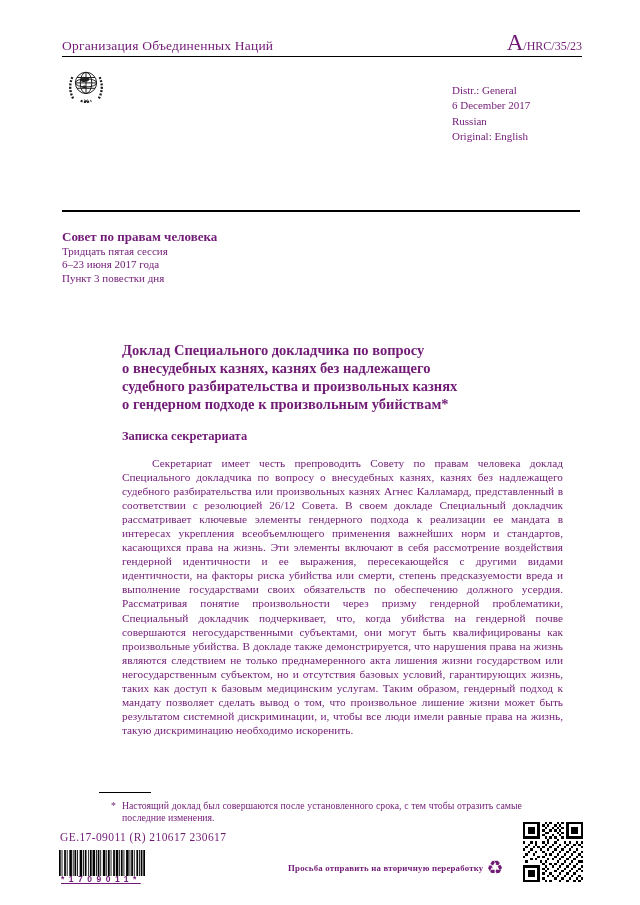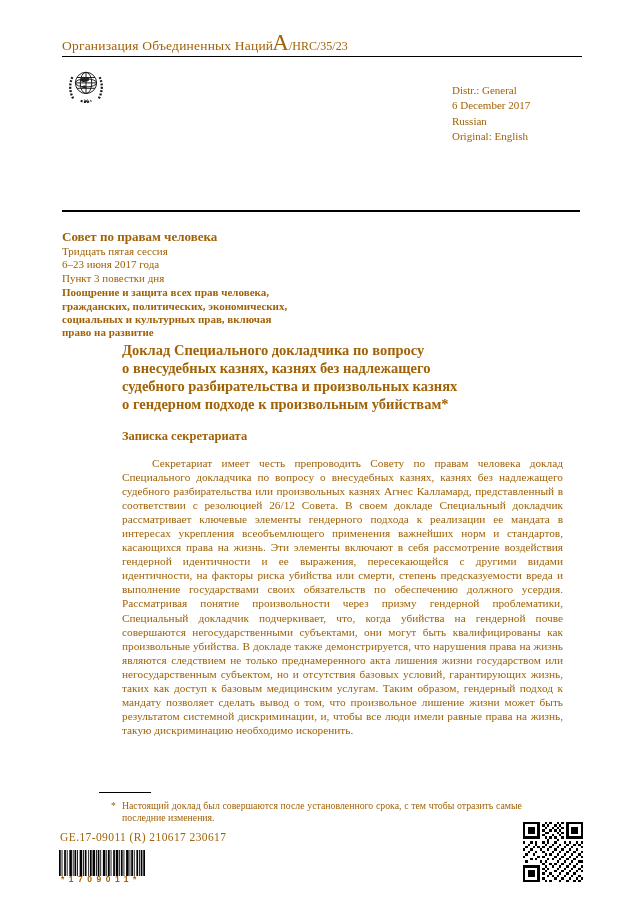--- a/index.html
+++ b/index.html
@@ -1,22 +1,22 @@
 <!DOCTYPE html>
 <html><head>
 <meta charset="utf-8">
 <style>
   html,body{margin:0;padding:0;background:#fff;}
   .page{
     position:relative;width:640px;height:905px;background:#ffffff;
-    font-family:"Liberation Serif","DejaVu Serif",serif;color:#a16207;overflow:hidden;
+    font-family:"Liberation Serif","DejaVu Serif",serif;color:#701a75;overflow:hidden;
   }
   
   .org-name{position:absolute;left:62px;top:38px;font-size:13.5px;letter-spacing:.2px;}
-  .doc-symbol{position:absolute;top:30px;left:50px;width:520px;text-align:center;display:block;}
+  .doc-symbol{position:absolute;top:30px;left:62px;width:520px;text-align:right;display:block;}
   .symbol-a{font-size:23px;}
   .symbol-rest{font-size:12px;}
   .header-rule{position:absolute;left:62px;top:56px;width:520px;border-top:1.6px solid #000;}
   .un-emblem{position:absolute;left:63px;top:63px;width:46px;height:46px;}
   .assembly-title{position:absolute;left:126px;top:64px;font-size:21px;font-weight:bold;letter-spacing:.3px;}
   .distr-block{position:absolute;left:452px;top:74px;font-size:11px;line-height:15.4px;margin-top:9px;}
   
   .session-rule{position:absolute;left:62px;top:210px;width:518px;border-top:2.6px solid #000;}
   .session-block{position:absolute;left:62px;top:228px;}
   .council{font-size:13px;font-weight:bold;line-height:17px;}
@@ -29,21 +29,21 @@
   .report-subtitle{position:absolute;left:122px;top:429px;font-size:12.5px;font-weight:bold;}
   .report-body{position:absolute;left:122px;top:456px;width:441px;font-size:11.3px;line-height:14.05px;text-align:justify;text-indent:30px;}
   
   .footnote-rule{position:absolute;left:99px;top:792px;width:52px;border-top:1.2px solid #000;}
   .footnote{position:absolute;left:111px;top:800px;width:412px;font-size:9.8px;line-height:12.3px;display:flex;gap:6px;}
   .footnote-text{width:400px;text-align:justify;}
   
   .doc-code{position:absolute;left:60px;top:831px;font-size:11.5px;letter-spacing:.4px;}
   .barcode{position:absolute;left:59px;top:850px;width:86px;height:26px;}
   .barcode-text{position:absolute;left:61px;top:874px;font-size:8.5px;font-weight:bold;
-    font-family:"Liberation Sans","DejaVu Sans",sans-serif;letter-spacing:4.5px;}
+    font-family:"Liberation Sans","DejaVu Sans",sans-serif;letter-spacing:4.5px;text-decoration:underline;}
   .recycle-row{position:absolute;left:288px;top:858px;display:flex;align-items:center;gap:3px;}
   .recycle-text{font-size:8.8px;font-weight:bold;letter-spacing:.2px;}
   .recycle-icon{font-family:"DejaVu Sans",sans-serif;font-size:19px;line-height:1;font-weight:normal;}
   .qr-code{position:absolute;left:523px;top:822px;width:60px;height:60px;}
 </style>
 </head>
 <body>
 
 <div class="page">
 
@@ -76,24 +76,20 @@
     <div>Russian</div>
     <div>Original: English</div>
   </div>
 
   <div class="session-rule"></div>
   <div class="session-block">
     <div class="council">Совет по правам человека</div>
     <div class="session-title">Тридцать пятая сессия</div>
     <div class="session-dates">6–23 июня 2017 года</div>
     <div class="agenda-item">Пункт 3 повестки дня</div>
-    <div class="agenda-title">Поощрение и защита всех прав человека,
-гражданских, политических, экономических,
-социальных и культурных прав, включая
-право на развитие</div>
   </div>
 
   <div class="report-title">Доклад Специального докладчика по вопросу
 о внесудебных казнях, казнях без надлежащего
 судебного разбирательства и произвольных казнях
 о гендерном подходе к произвольным убийствам*</div>
   <div class="report-subtitle">Записка секретариата</div>
   <div class="report-body">Секретариат имеет честь препроводить Совету по правам человека доклад Специального докладчика по вопросу о внесудебных казнях, казнях без надлежащего судебного разбирательства или произвольных казнях Агнес Калламард, представленный в соответствии с резолюцией 26/12 Совета. В своем докладе Специальный докладчик рассматривает ключевые элементы гендерного подхода к реализации ее мандата в интересах укрепления всеобъемлющего применения важнейших норм и стандартов, касающихся права на жизнь. Эти элементы включают в себя рассмотрение воздействия гендерной идентичности и ее выражения, пересекающейся с другими видами идентичности, на факторы риска убийства или смерти, степень предсказуемости вреда и выполнение государствами своих обязательств по обеспечению должного усердия. Рассматривая понятие произвольности через призму гендерной проблематики, Специальный докладчик подчеркивает, что, когда убийства на гендерной почве совершаются негосударственными субъектами, они могут быть квалифицированы как произвольные убийства. В докладе также демонстрируется, что нарушения права на жизнь являются следствием не только преднамеренного акта лишения жизни государством или негосударственным субъектом, но и отсутствия базовых условий, гарантирующих жизнь, таких как доступ к базовым медицинским услугам. Таким образом, гендерный подход к мандату позволяет сделать вывод о том, что произвольное лишение жизни может быть результатом системной дискриминации, и, чтобы все люди имели равные права на жизнь, такую дискриминацию необходимо искоренить.</div>
 
   <div class="footnote-rule"></div>
@@ -102,20 +98,24 @@
     <span class="footnote-text">Настоящий доклад был совершаются после установленного срока, с тем чтобы отразить самые последние изменения.</span>
   </div>
 
   <div class="doc-code">GE.17-09011  (R)  210617  230617</div>
 
   <svg class="barcode" viewBox="0 0 100 24" preserveAspectRatio="none" xmlns="http://www.w3.org/2000/svg">
     <path fill="#000" d="M0 0h2v24H0zM3 0h1v24H3zM6 0h2v24H6zM9 0h1v24H9zM12 0h3v24h-3zM16 0h1v24h-1zM18 0h2v24h-2zM21 0h1v24h-1zM24 0h3v24h-3zM28 0h1v24h-1zM30 0h2v24h-2zM34 0h1v24h-1zM36 0h2v24h-2zM39 0h3v24h-3zM43 0h1v24h-1zM45 0h2v24h-2zM48 0h1v24h-1zM51 0h3v24h-3zM55 0h1v24h-1zM57 0h2v24h-2zM60 0h1v24h-1zM63 0h2v24h-2zM66 0h3v24h-3zM70 0h1v24h-1zM72 0h2v24h-2zM75 0h1v24h-1zM78 0h3v24h-3zM82 0h1v24h-1zM84 0h2v24h-2zM87 0h1v24h-1zM90 0h2v24h-2zM93 0h1v24h-1zM95 0h2v24h-2zM98 0h2v24h-2z"></path>
   </svg>
   <div class="barcode-text">*1709011*</div>
 
+  <div class="recycle-row">
+    <span class="recycle-text">Просьба отправить на вторичную переработку</span>
+    <span class="recycle-icon">♻</span>
+  </div>
 
   <svg class="qr-code" viewBox="0 0 25 25" shape-rendering="crispEdges" xmlns="http://www.w3.org/2000/svg">
     <rect x="0" y="0" width="7" height="7" fill="#000"></rect>
     <rect x="1" y="1" width="5" height="5" fill="#fff"></rect>
     <rect x="2" y="2" width="3" height="3" fill="#000"></rect>
     <rect x="18" y="0" width="7" height="7" fill="#000"></rect>
     <rect x="19" y="1" width="5" height="5" fill="#fff"></rect>
     <rect x="20" y="2" width="3" height="3" fill="#000"></rect>
     <rect x="0" y="18" width="7" height="7" fill="#000"></rect>
     <rect x="1" y="19" width="5" height="5" fill="#fff"></rect>

